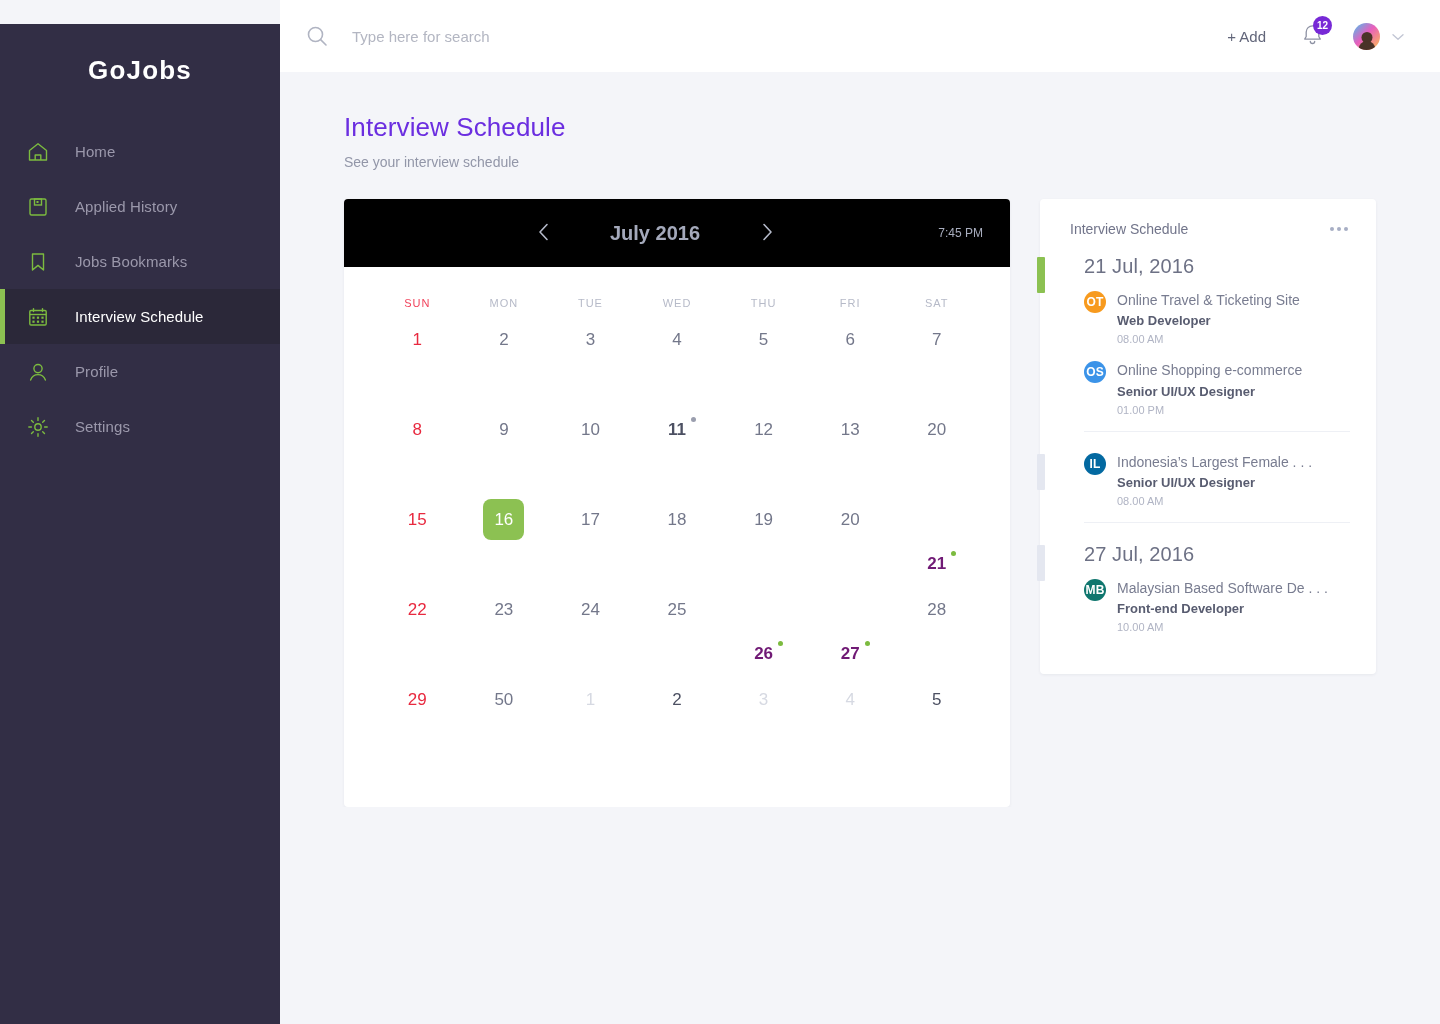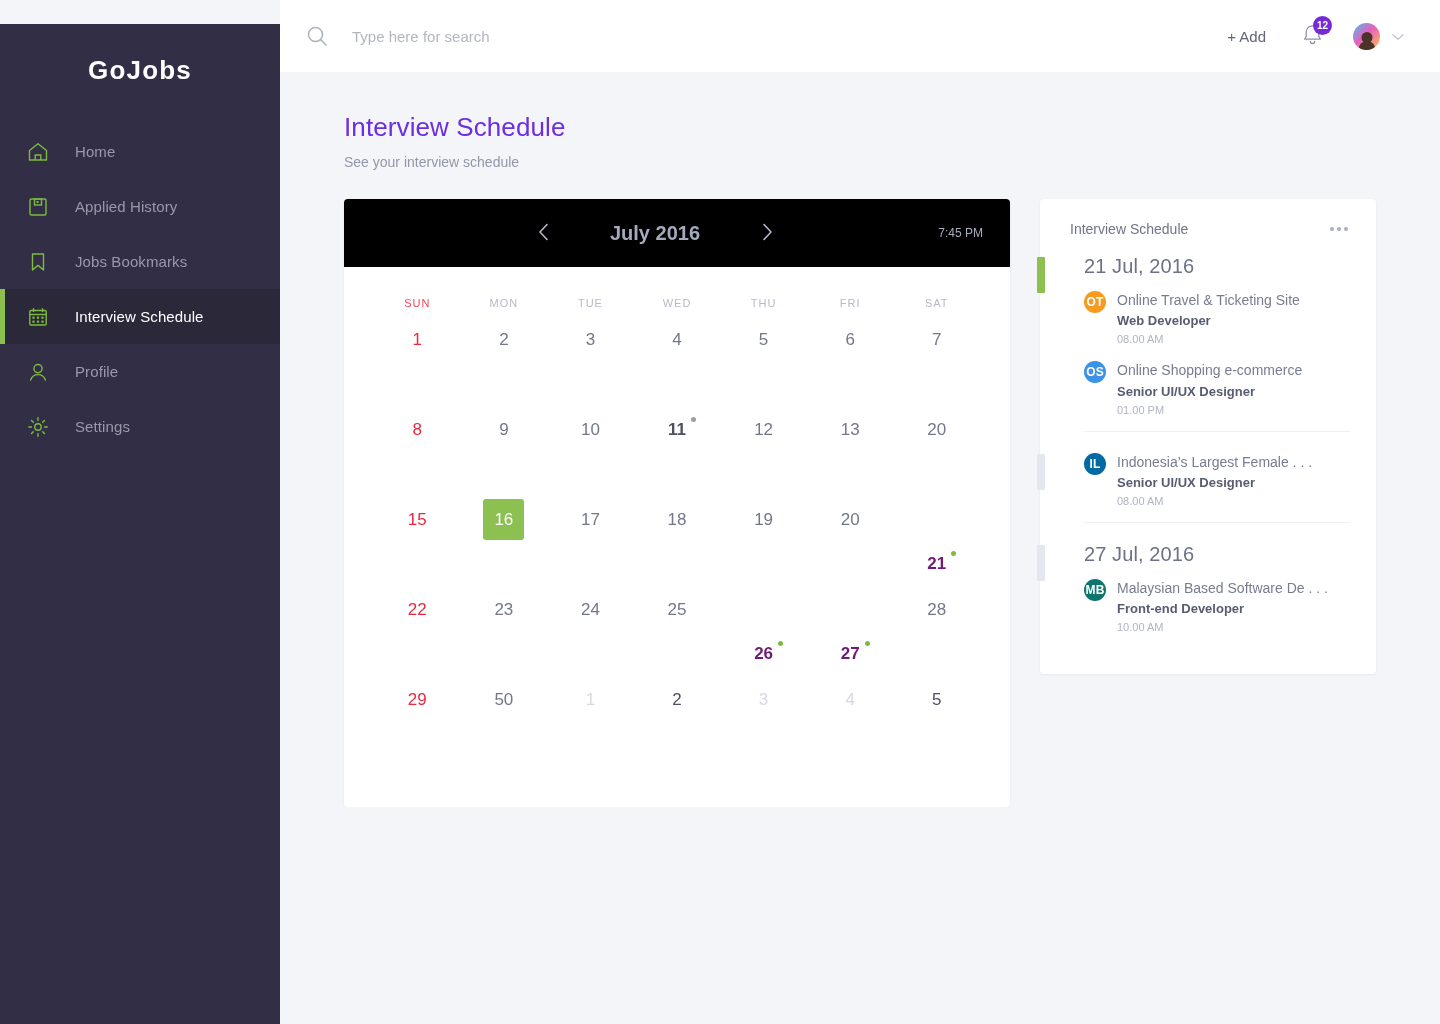--- a/index.html
+++ b/index.html
@@ -210,21 +210,21 @@
     padding: 2px 3px;
   }
   .daynum.sun { color: #e8293f; }
   .daynum.muted { color: #d6d9e2; }
   .daynum.dark { color: #4c5062; }
   .daynum.bold { font-weight: bold; color: #4c5062; }
   .daynum.green { color: #701a75; font-weight: bold; margin-top: 44px; }
   .daynum.today {
     background: #8cc152;
     color: #ffffff;
-    border-radius: 3px;
+    border-radius: 8px;
     width: 41px; height: 41px;
     display: flex; align-items: center; justify-content: center;
     padding: 0;
     margin-top: -10px;
   }
   .dot {
     position: absolute;
     top: -2px; right: -7px;
     width: 5px; height: 5px;
     border-radius: 50%;

